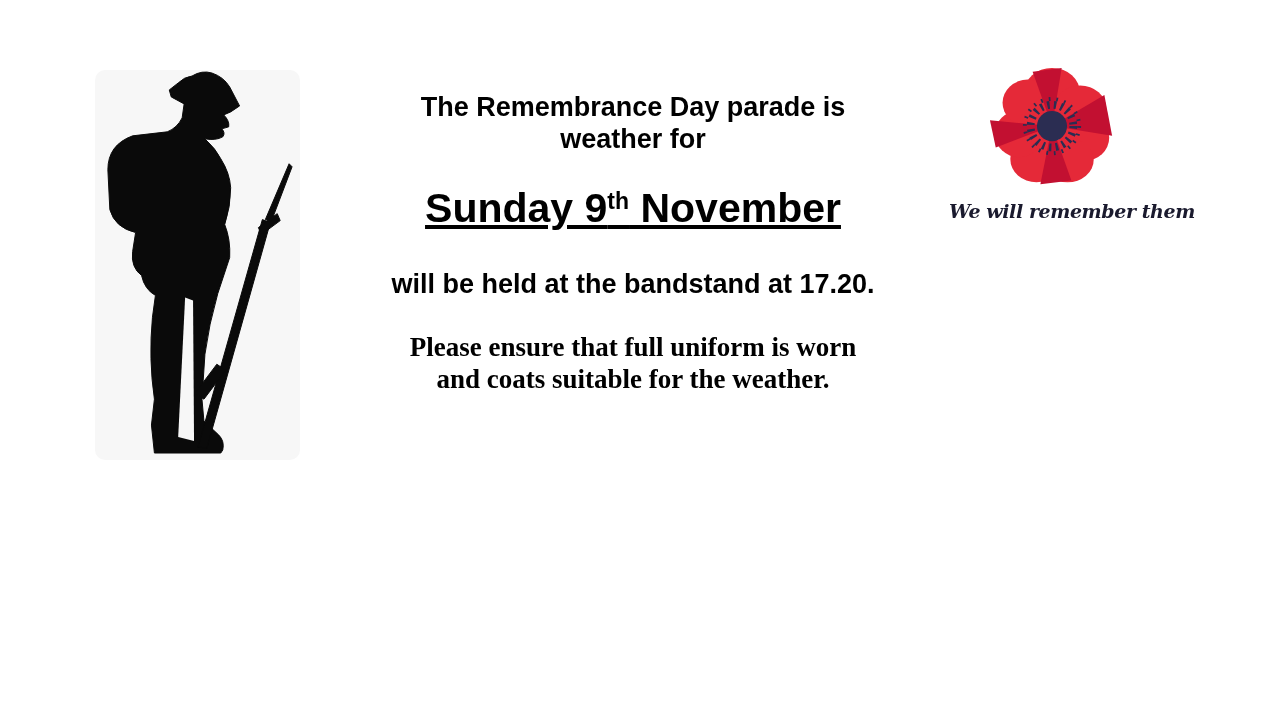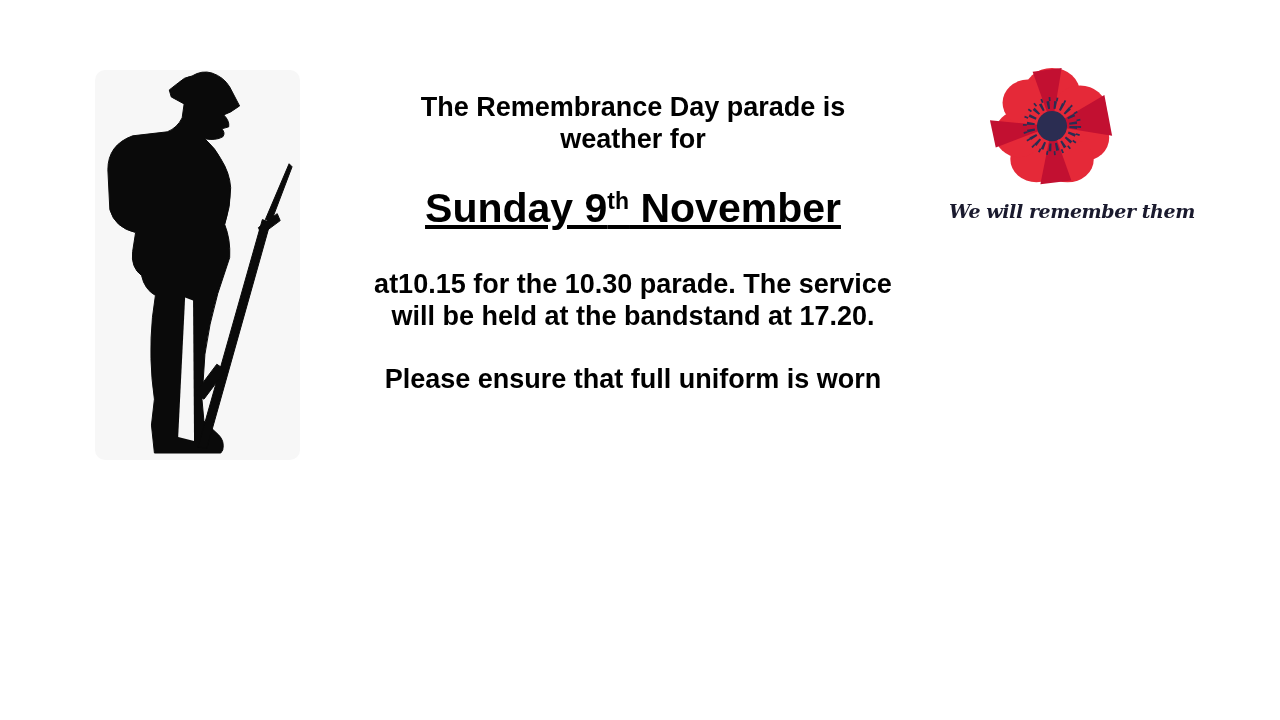--- a/index.html
+++ b/index.html
@@ -51,21 +51,21 @@
     text-decoration: underline;
   }
   .announcement h1 sup {
     font-size: 23px;
     line-height: 0;
     position: relative;
     top: -13px;
     vertical-align: baseline;
   }
   .para-meet { margin-top: 36px !important; }
-  .para-uniform { margin-top: 31px !important; }
+  .para-uniform { margin-top: 31px !important; font-family: Liberation Serif, serif; }
   .para-sections { margin-bottom: 0; }
 
   
   .poppy-block {
     position: absolute;
     left: 949px;
     top: 66px;
     width: 205px;
     text-align: center;
   }
@@ -155,26 +155,26 @@
       <span class="line">The Remembrance Day parade is</span>
       <span class="line">weather for</span>
     </p>
 
     <h1><span>Sunday 9</span><sup>th</sup><span> November</span></h1>
 
     <p class="para-sections">
     </p>
 
     <p class="para-meet">
-      <span class="line">at10.15 for the 10.30 parade. The service</span>
       <span class="line">will be held at the bandstand at 17.20.</span>
     </p>
 
     <p class="para-uniform">
       <span class="line">Please ensure that full uniform is worn</span>
+      <span class="line">and coats suitable for the weather.</span>
     </p>
   </div>
 
   <div class="poppy-block">
     <svg class="poppy-art" viewBox="0 0 140 132">
 
       <g fill="#e52938">
         <ellipse cx="70" cy="28" rx="29" ry="26"></ellipse>
         <ellipse cx="99" cy="44" rx="27" ry="24"></ellipse>
         <ellipse cx="103" cy="74" rx="26" ry="24"></ellipse>

